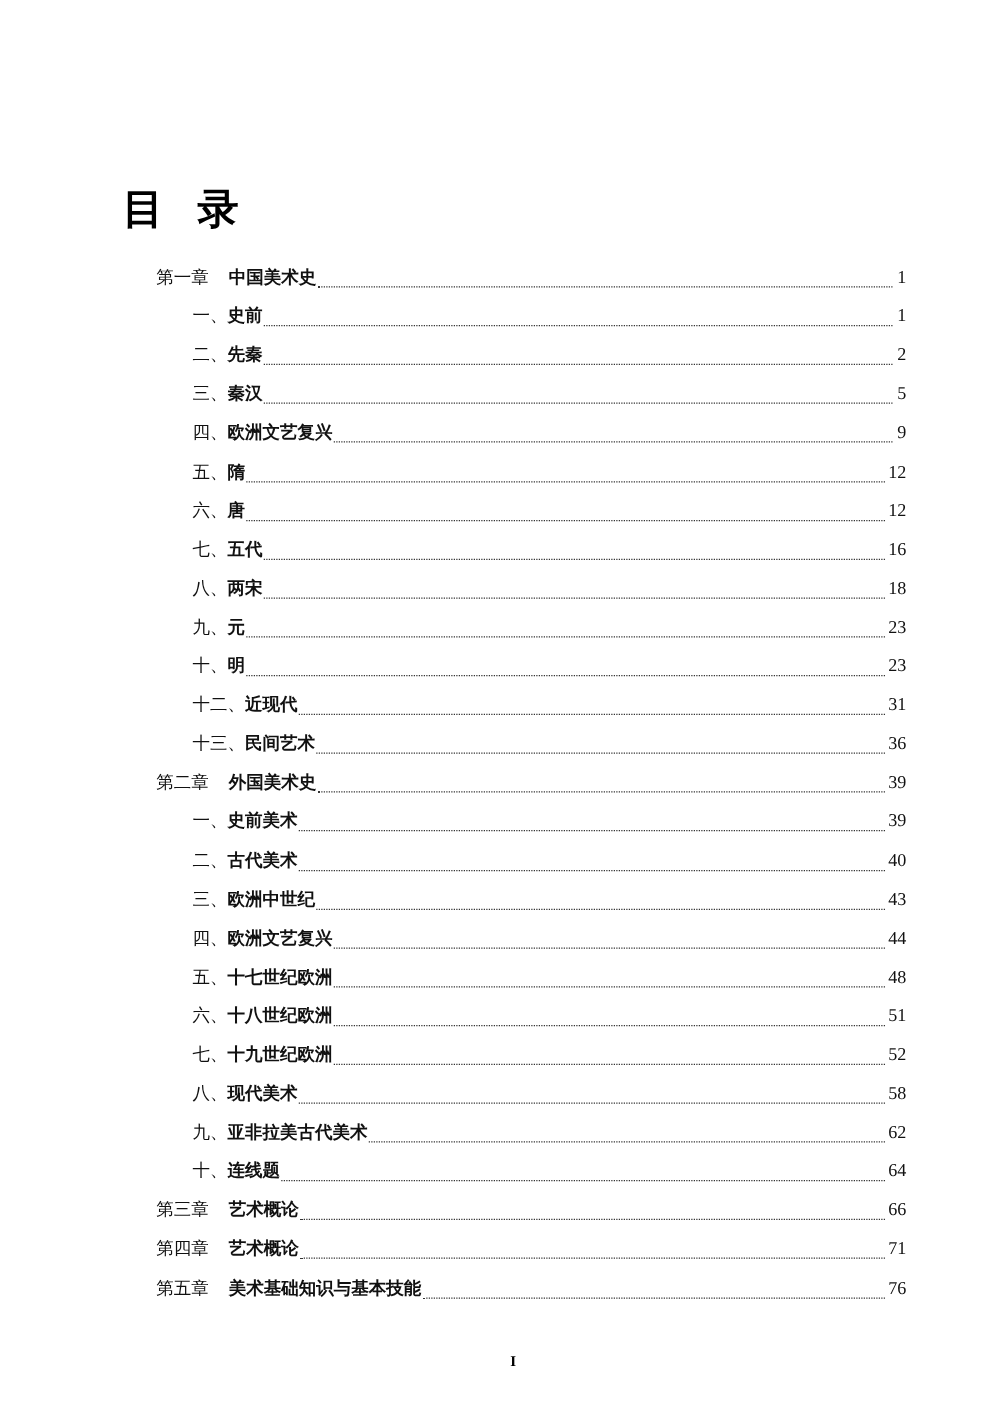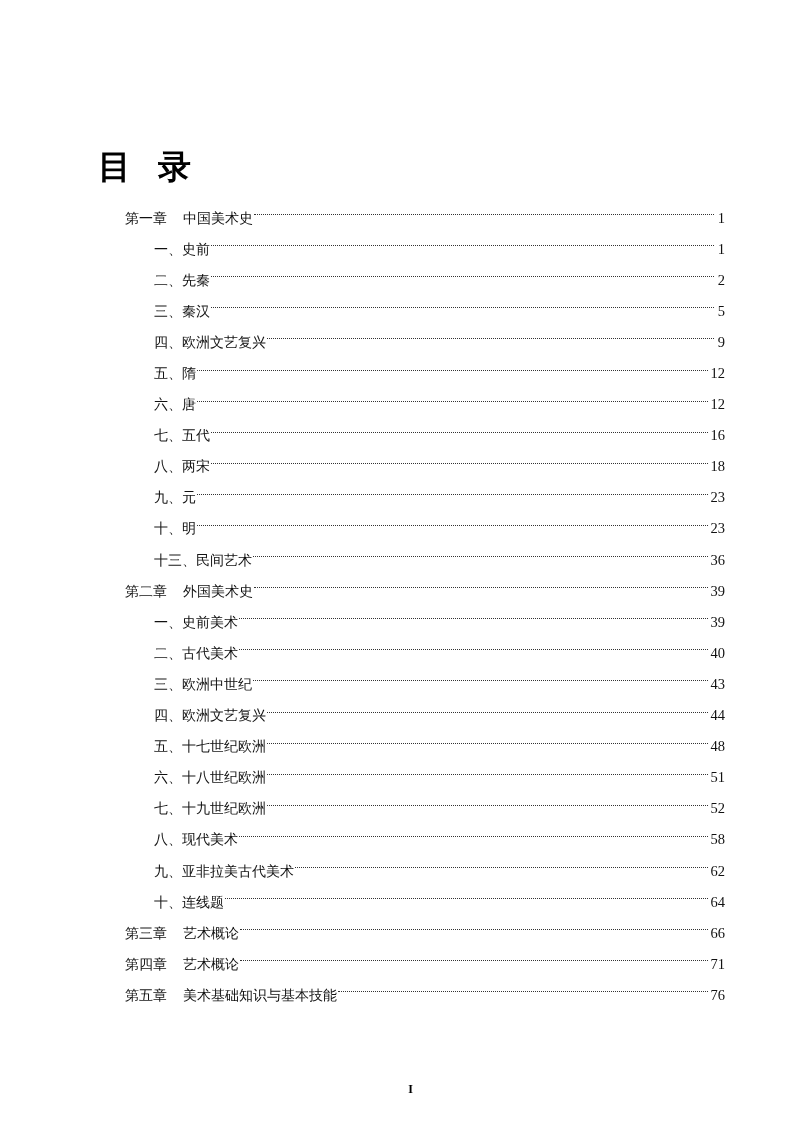--- a/index.html
+++ b/index.html
@@ -38,37 +38,38 @@
     position: absolute;
     left: 111px;
     top: 166px;
     width: 600px;
     margin: 0;
     padding: 0;
     list-style: none;
   }
   .toc-entry {
     display: flex;
-    align-items: center;
+    align-items: flex-end;
     height: 31.1px;
     line-height: 22px;
     font-size: 14px;
     white-space: nowrap;
   }
   .toc-entry.level-2 {
     padding-left: 29px;
   }
   .entry-num {
     flex: 0 0 auto;
   }
   .entry-num.chapter {
     margin-right: 16px;
   }
   .entry-label {
     flex: 0 0 auto;
+    font-weight: bold;
   }
   .entry-leader {
     flex: 1 1 auto;
     margin: 0 3px 0 1px;
     border-bottom: 1px dotted #333333;
     transform: translateY(-3px);
     min-width: 10px;
   }
   .entry-page {
     flex: 0 0 auto;
@@ -159,20 +160,26 @@
     <span class="entry-leader"></span>
     <span class="entry-page">23</span>
   </li>
       <li class="toc-entry level-2">
     <span class="entry-num">十、</span>
     <span class="entry-label">明</span>
     <span class="entry-leader"></span>
     <span class="entry-page">23</span>
   </li>
       <li class="toc-entry level-2">
+    <span class="entry-num">十二、</span>
+    <span class="entry-label">近现代</span>
+    <span class="entry-leader"></span>
+    <span class="entry-page">31</span>
+  </li>
+      <li class="toc-entry level-2">
     <span class="entry-num">十三、</span>
     <span class="entry-label">民间艺术</span>
     <span class="entry-leader"></span>
     <span class="entry-page">36</span>
   </li>
       <li class="toc-entry level-1">
     <span class="entry-num chapter">第二章</span>
     <span class="entry-label">外国美术史</span>
     <span class="entry-leader"></span>
     <span class="entry-page">39</span>

